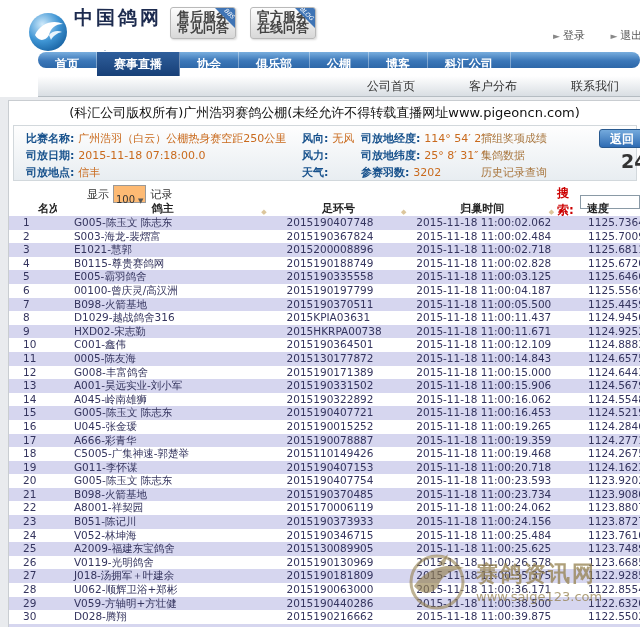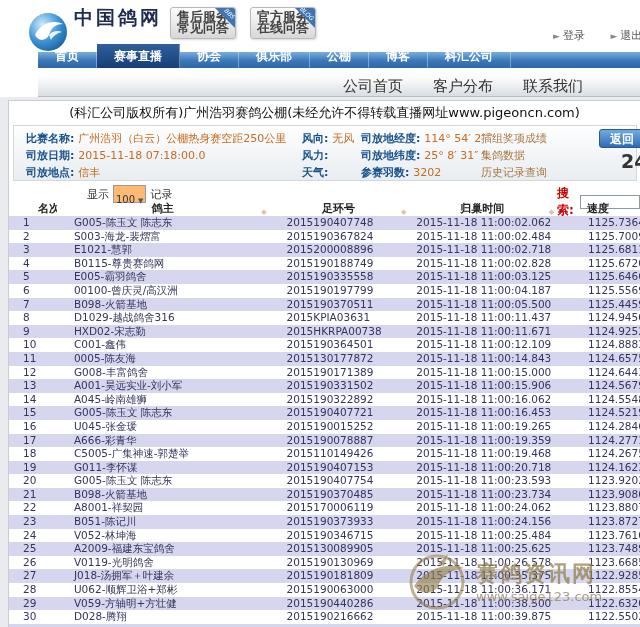--- a/index.html
+++ b/index.html
@@ -20,30 +20,30 @@
   .badge .bl { font-size:13px; font-weight:bold; color:#444; line-height:11px; white-space:nowrap; }
   .badge .ribbon { position:absolute; top:0; right:0; width:0; height:0;
                    border-top:20px solid #3f74b5; border-left:20px solid transparent; }
   .badge .ribbon-txt { position:absolute; top:2px; right:-1px; font-size:6px; color:#fff; transform:rotate(45deg); font-style:italic; }
   .login-area { position:absolute; left:553px; top:28px; white-space:nowrap; font-size:11px; color:#555; }
   .login-area span.lk { cursor:pointer; margin-right:22px; }
   .login-area .arr { color:#888; font-size:9px; margin-right:3px; }
 
   
   .nav { position:absolute; top:52px; left:38px; width:602px; height:16px;
-         background:linear-gradient(#79aede,#3b77b8 55%,#2d67a8); display:flex; align-items:flex-end; }
+         background:linear-gradient(#79aede,#3b77b8 55%,#2d67a8); display:flex; align-items:flex-start;border-radius:10px; }
   .nav-item { padding:0 17px; font-size:12px; font-weight:bold; color:#fff; line-height:24px;
               border-right:1px solid rgba(255,255,255,.35); cursor:pointer; white-space:nowrap; }
   .nav-item.active { background:linear-gradient(#2f5f9c,#173f77); }
 
   
   .subnav { position:absolute; top:76px; left:38px; width:602px; height:21px;
             background:linear-gradient(#ffffff,#d9dee3); border-bottom:1px solid #b5bcc2; }
   .subnav-items { position:absolute; left:305px; top:0; display:flex; gap:30px; }
-  .subnav-item { font-size:15px; color:#333; line-height:20px; cursor:pointer; white-space:nowrap; }
+  .subnav-item { font-size:12px; color:#333; line-height:20px; cursor:pointer; white-space:nowrap;margin-left:24px; }
 
   
   .page-bg { position:absolute; top:97px; left:0; width:640px; height:530px; background:#e9ebee; }
   .card { position:absolute; top:100px; left:8px; width:632px; height:527px; background:#fff; border:1px solid #c9cdd1; border-right:none; }
 
   .title-bar { height:23px; line-height:23px; text-align:center; font-size:13px; color:#111; background:#fff; white-space:nowrap; }
 
   
   .info { position:relative; margin:1px 0 0 4px; width:624px; height:56px;
           background:linear-gradient(#fefefe,#e8edf1); border:1px solid #d2d8dc; font-size:11px; }

